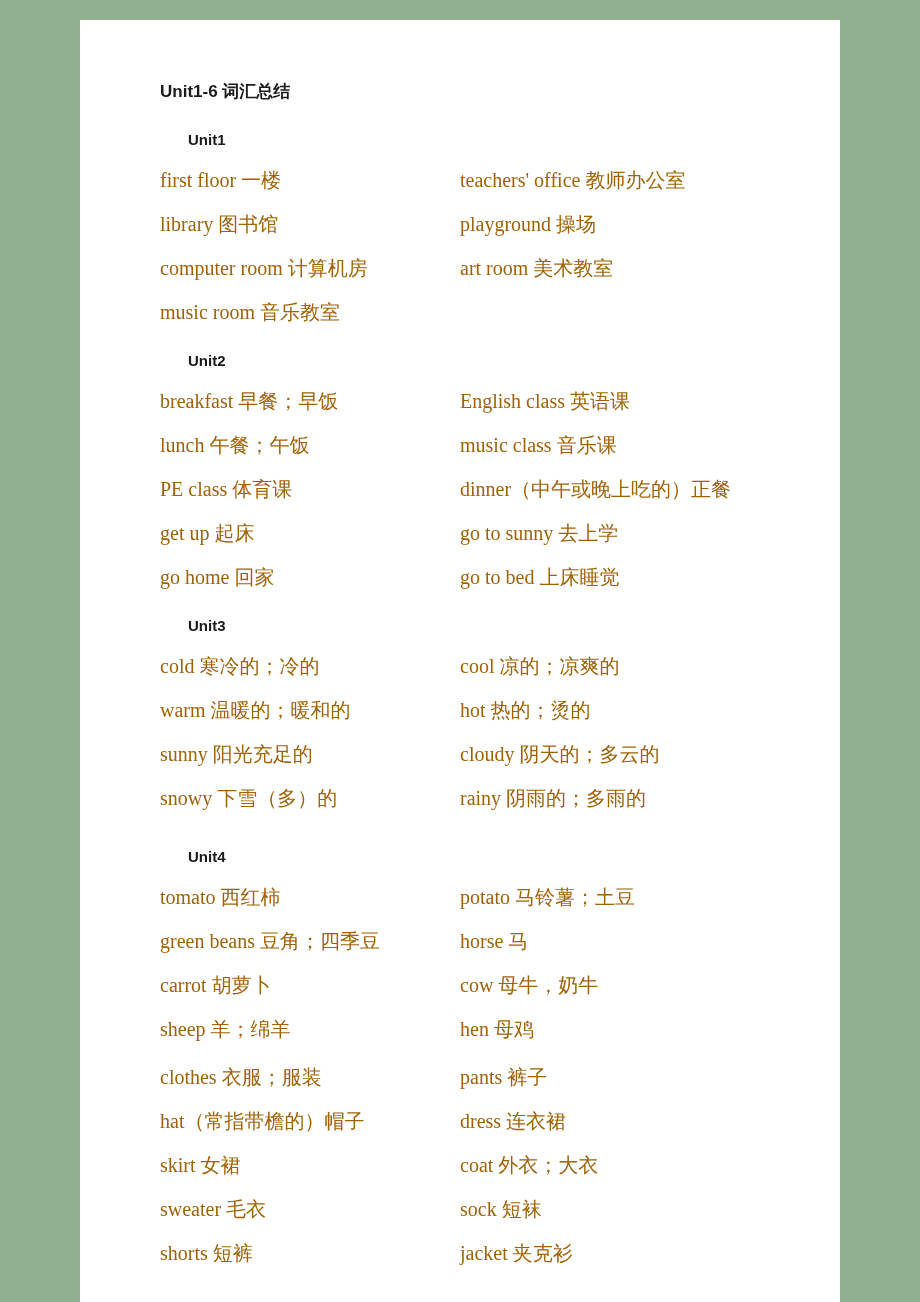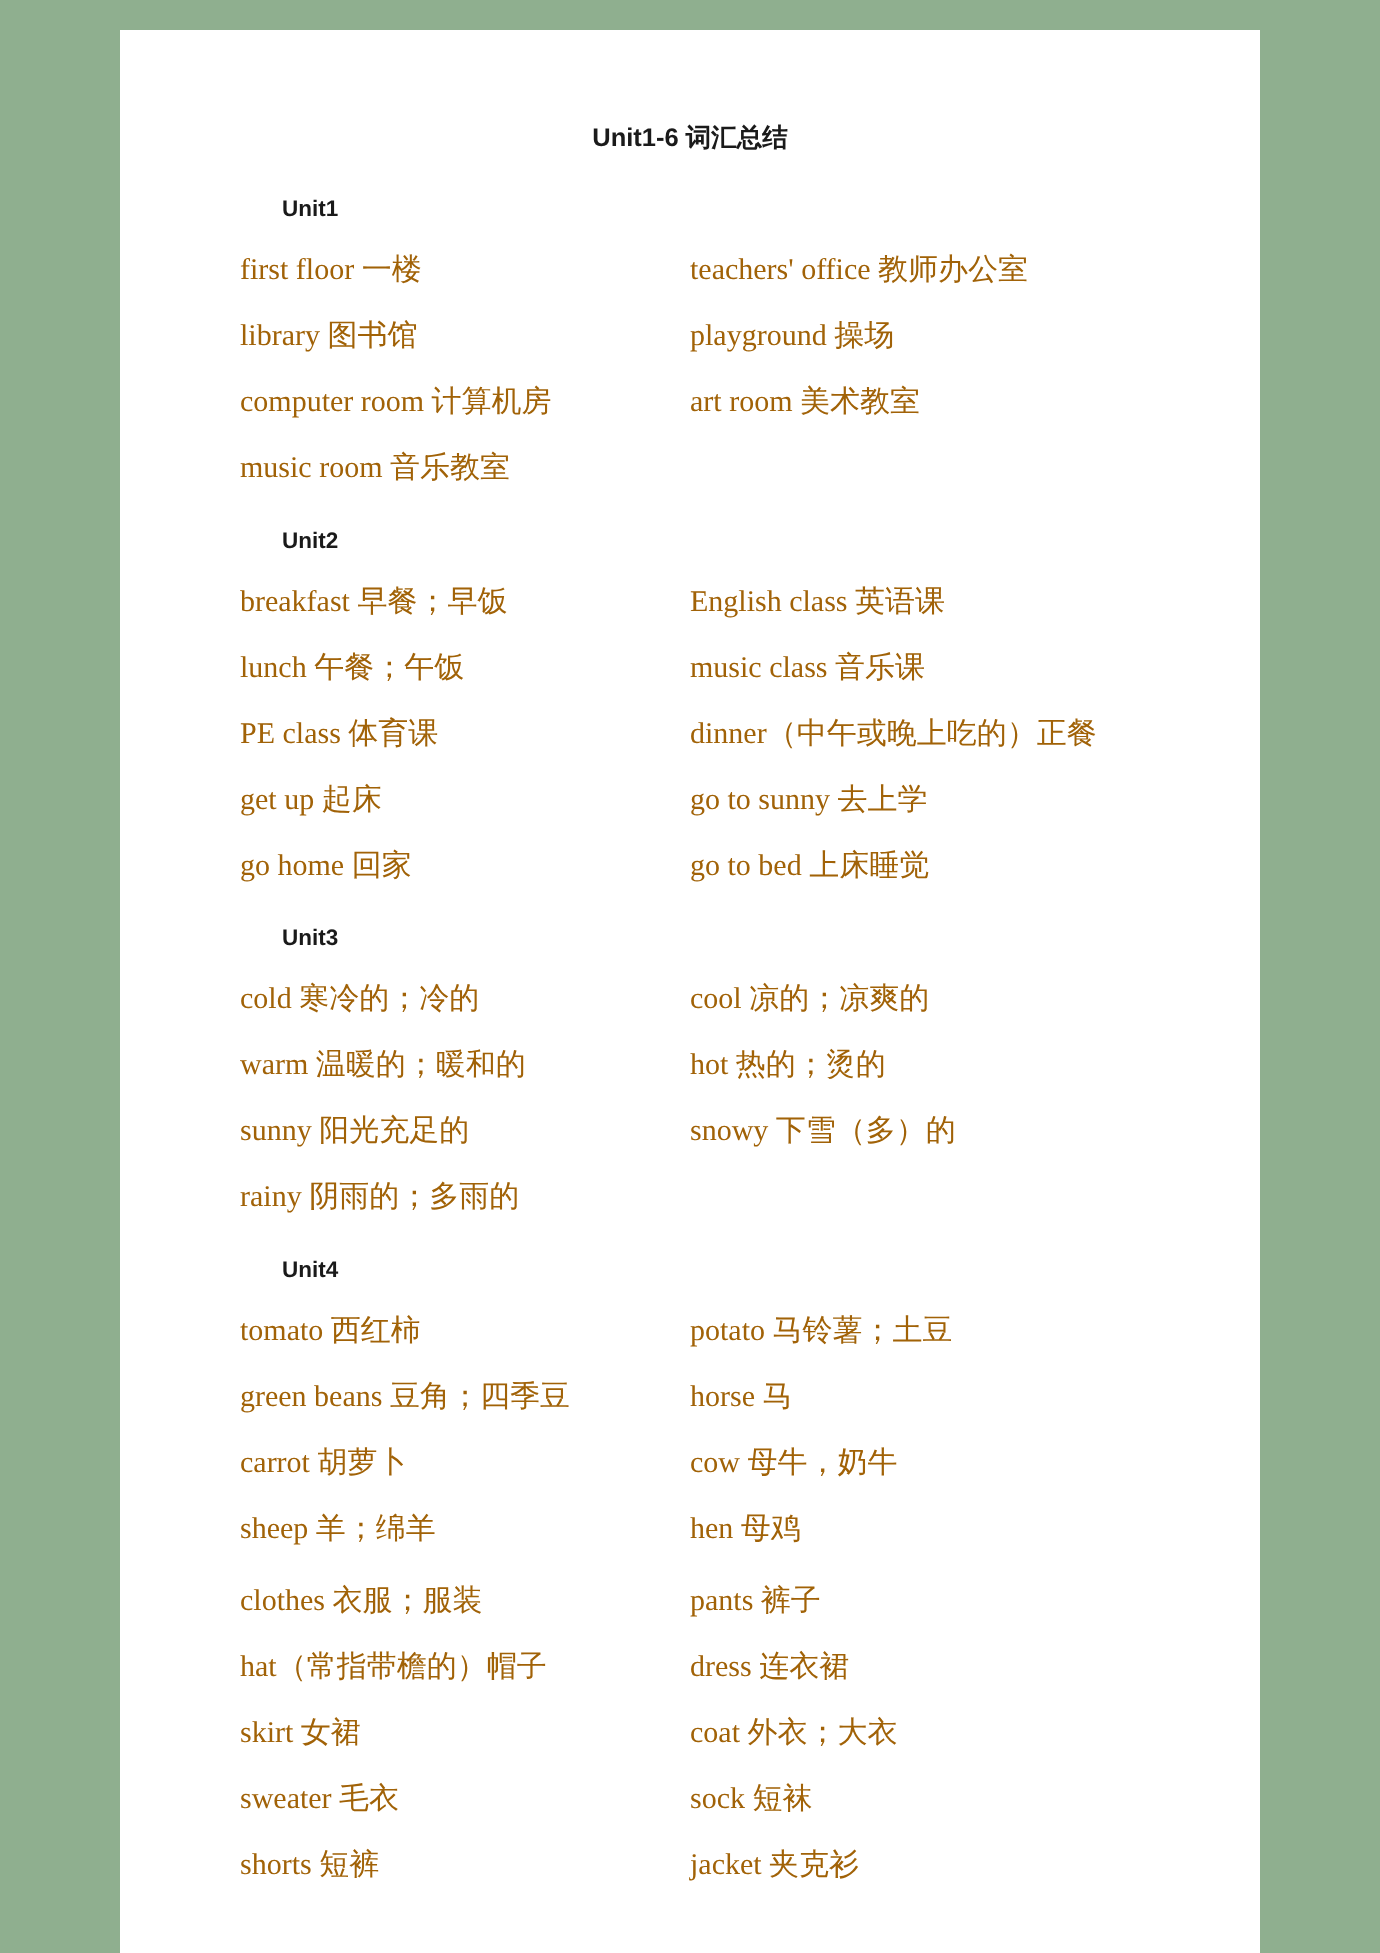--- a/index.html
+++ b/index.html
@@ -22,21 +22,21 @@
 
     .page {
       background-color: #ffffff;
       width: 760px;
       min-height: 1100px;
       padding: 60px 80px 60px 80px;
       position: relative;
     }
 
     .page-title {
-      text-align: center;
+      text-align: left;
       font-weight: bold;
       font-size: 17px;
       margin-bottom: 28px;
       font-family: "SimHei", "黑体", sans-serif;
     }
 
     .unit-heading {
       font-weight: bold;
       font-size: 15px;
       margin-bottom: 10px;
@@ -101,20 +101,21 @@
         </div>
       </div>
       <div>
         <div class="unit-heading">Unit3</div>
         <div class="vocab-grid">
           <div class="vocab-item">cold 寒冷的；冷的</div>
           <div class="vocab-item">cool 凉的；凉爽的</div>
           <div class="vocab-item">warm 温暖的；暖和的</div>
           <div class="vocab-item">hot 热的；烫的</div>
           <div class="vocab-item">sunny 阳光充足的</div>
+          <div class="vocab-item">cloudy 阴天的；多云的</div>
           <div class="vocab-item">snowy 下雪（多）的</div>
           <div class="vocab-item">rainy 阴雨的；多雨的</div>
           <div class="vocab-item"></div>
         </div>
       </div>
       <div>
         <div class="unit-heading">Unit4</div>
         <div class="vocab-grid">
           <div class="vocab-item">tomato 西红柿</div>
           <div class="vocab-item">potato 马铃薯；土豆</div>

